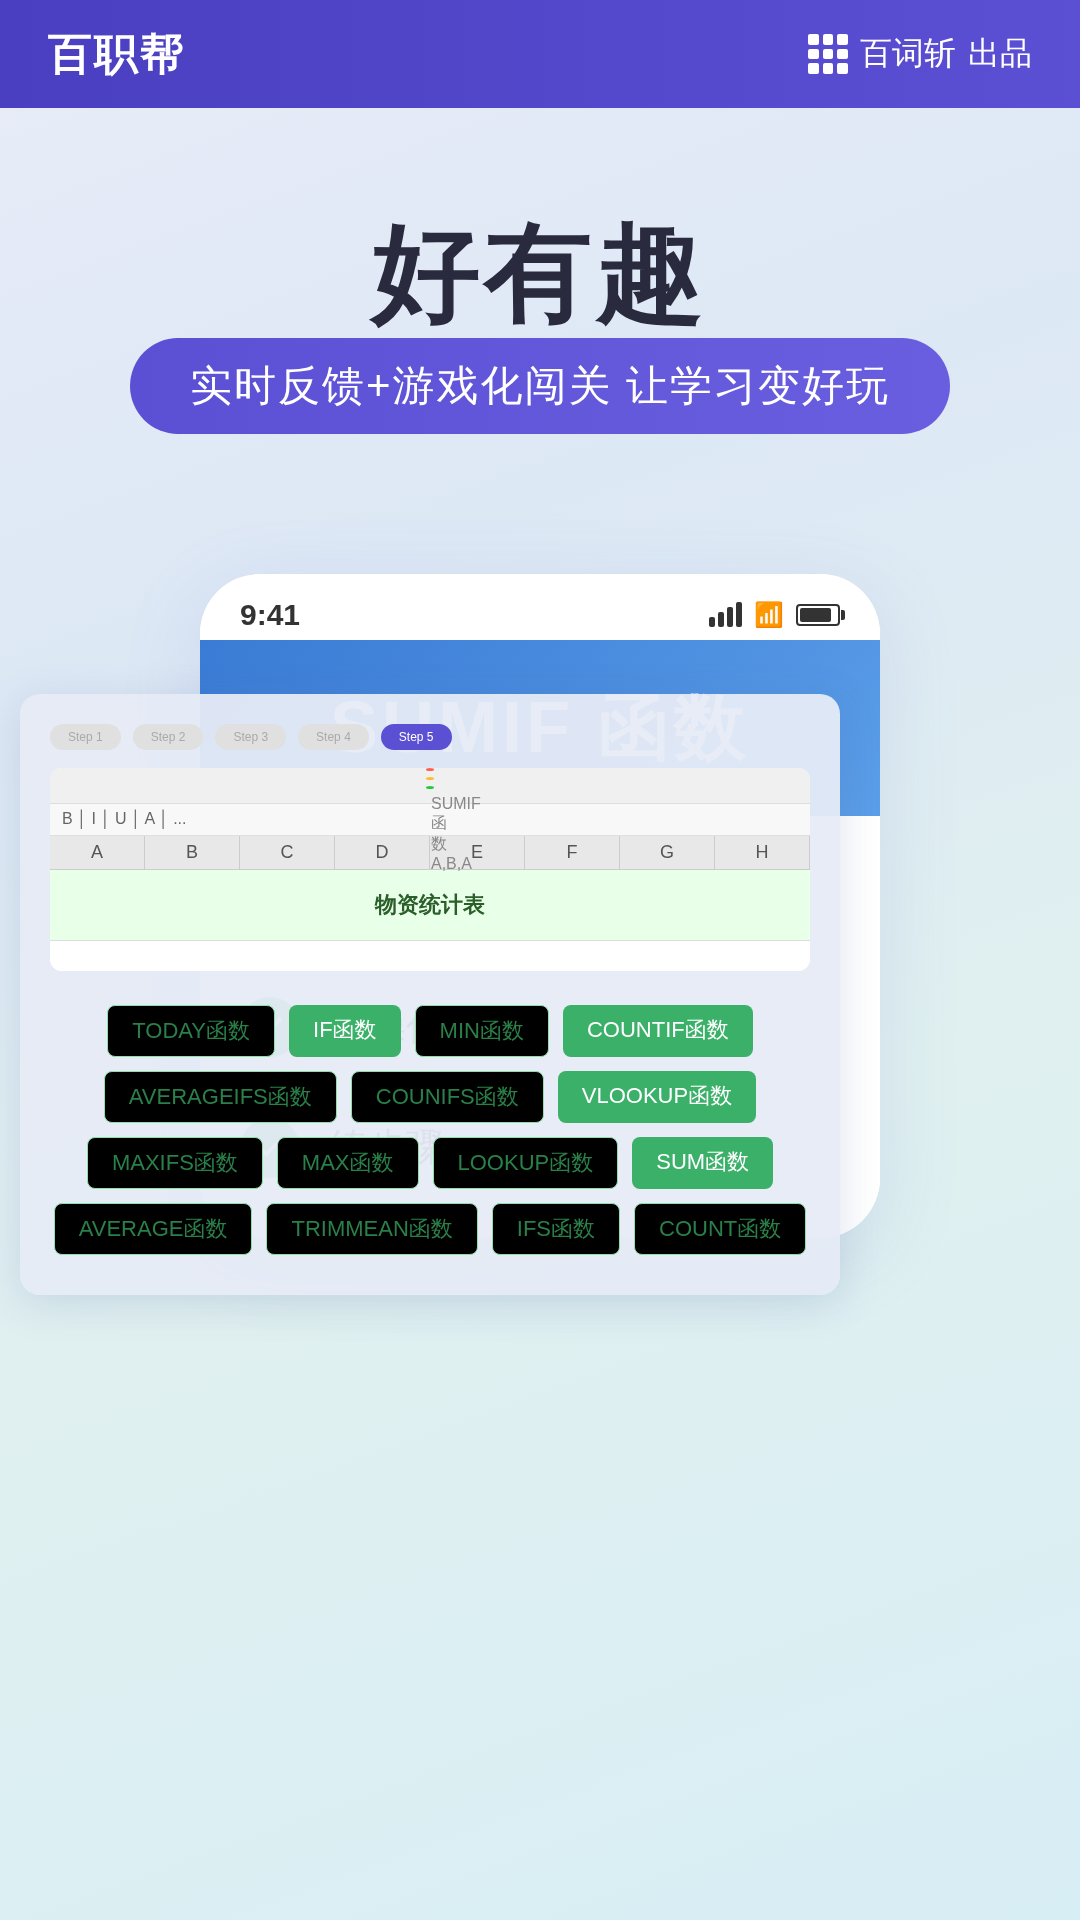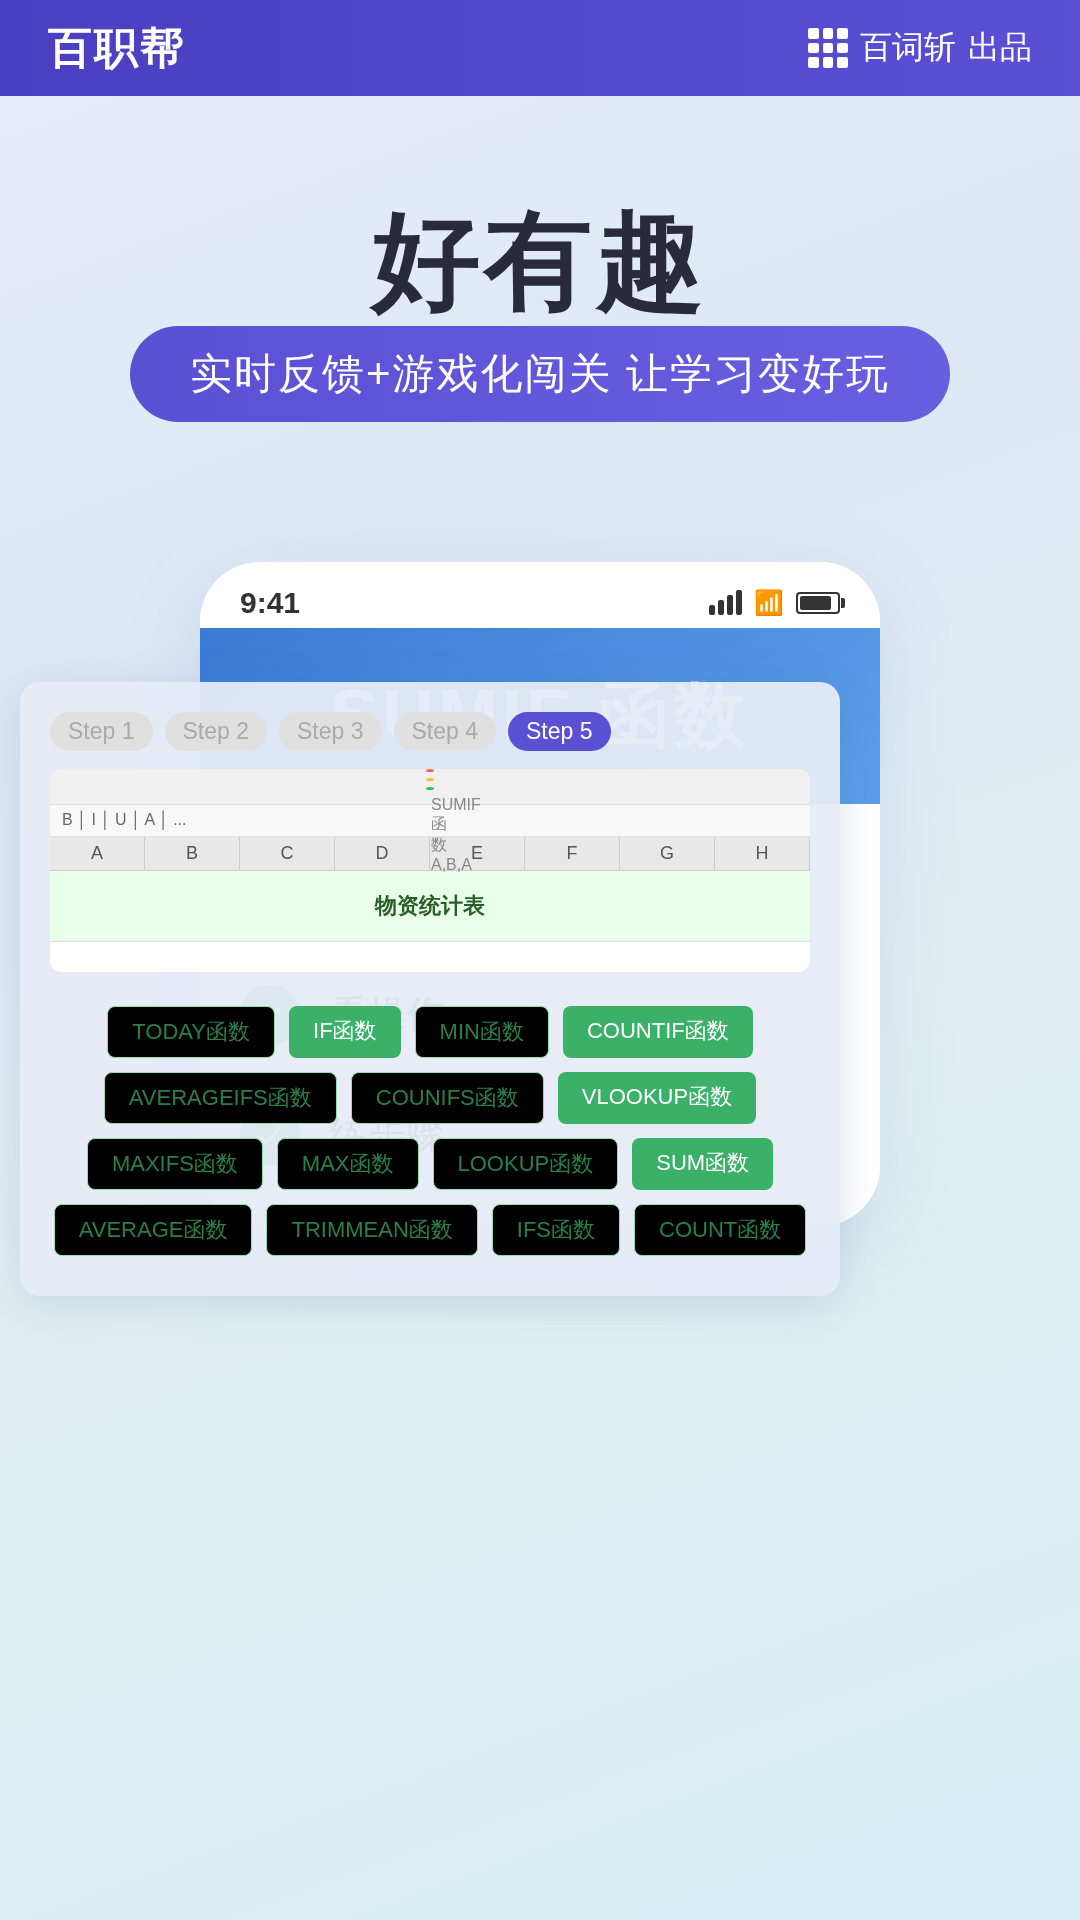--- a/index.html
+++ b/index.html
@@ -8,21 +8,21 @@
       width: 1080px;
       min-height: 1920px;
       font-family: -apple-system, "PingFang SC", "Microsoft YaHei", sans-serif;
       background: linear-gradient(160deg, #e8ecf8 0%, #dde8f5 30%, #e0f0f0 60%, #d8eef5 100%);
       overflow-x: hidden;
     }
 
     
     .header {
       background: linear-gradient(90deg, #4a3fc0 0%, #5b4fd4 100%);
-      height: 96px;
+      height: 108px;
       display: flex;
       align-items: center;
       justify-content: space-between;
       padding: 0 48px;
     }
     .header-logo {
       color: white;
       font-size: 44px;
       font-weight: 700;
       letter-spacing: 2px;
@@ -176,21 +176,21 @@
 
     
     .step-indicators {
       display: flex;
       gap: 12px;
       margin-bottom: 18px;
     }
     .step-dot {
       padding: 6px 18px;
       border-radius: 20px;
-      font-size: 23px;
+      font-size: 12px;
       color: #aaa;
       background: #e0e0e0;
     }
     .step-dot.active {
       background: #5b4fd4;
       color: white;
     }
 
     
     .mini-excel {

